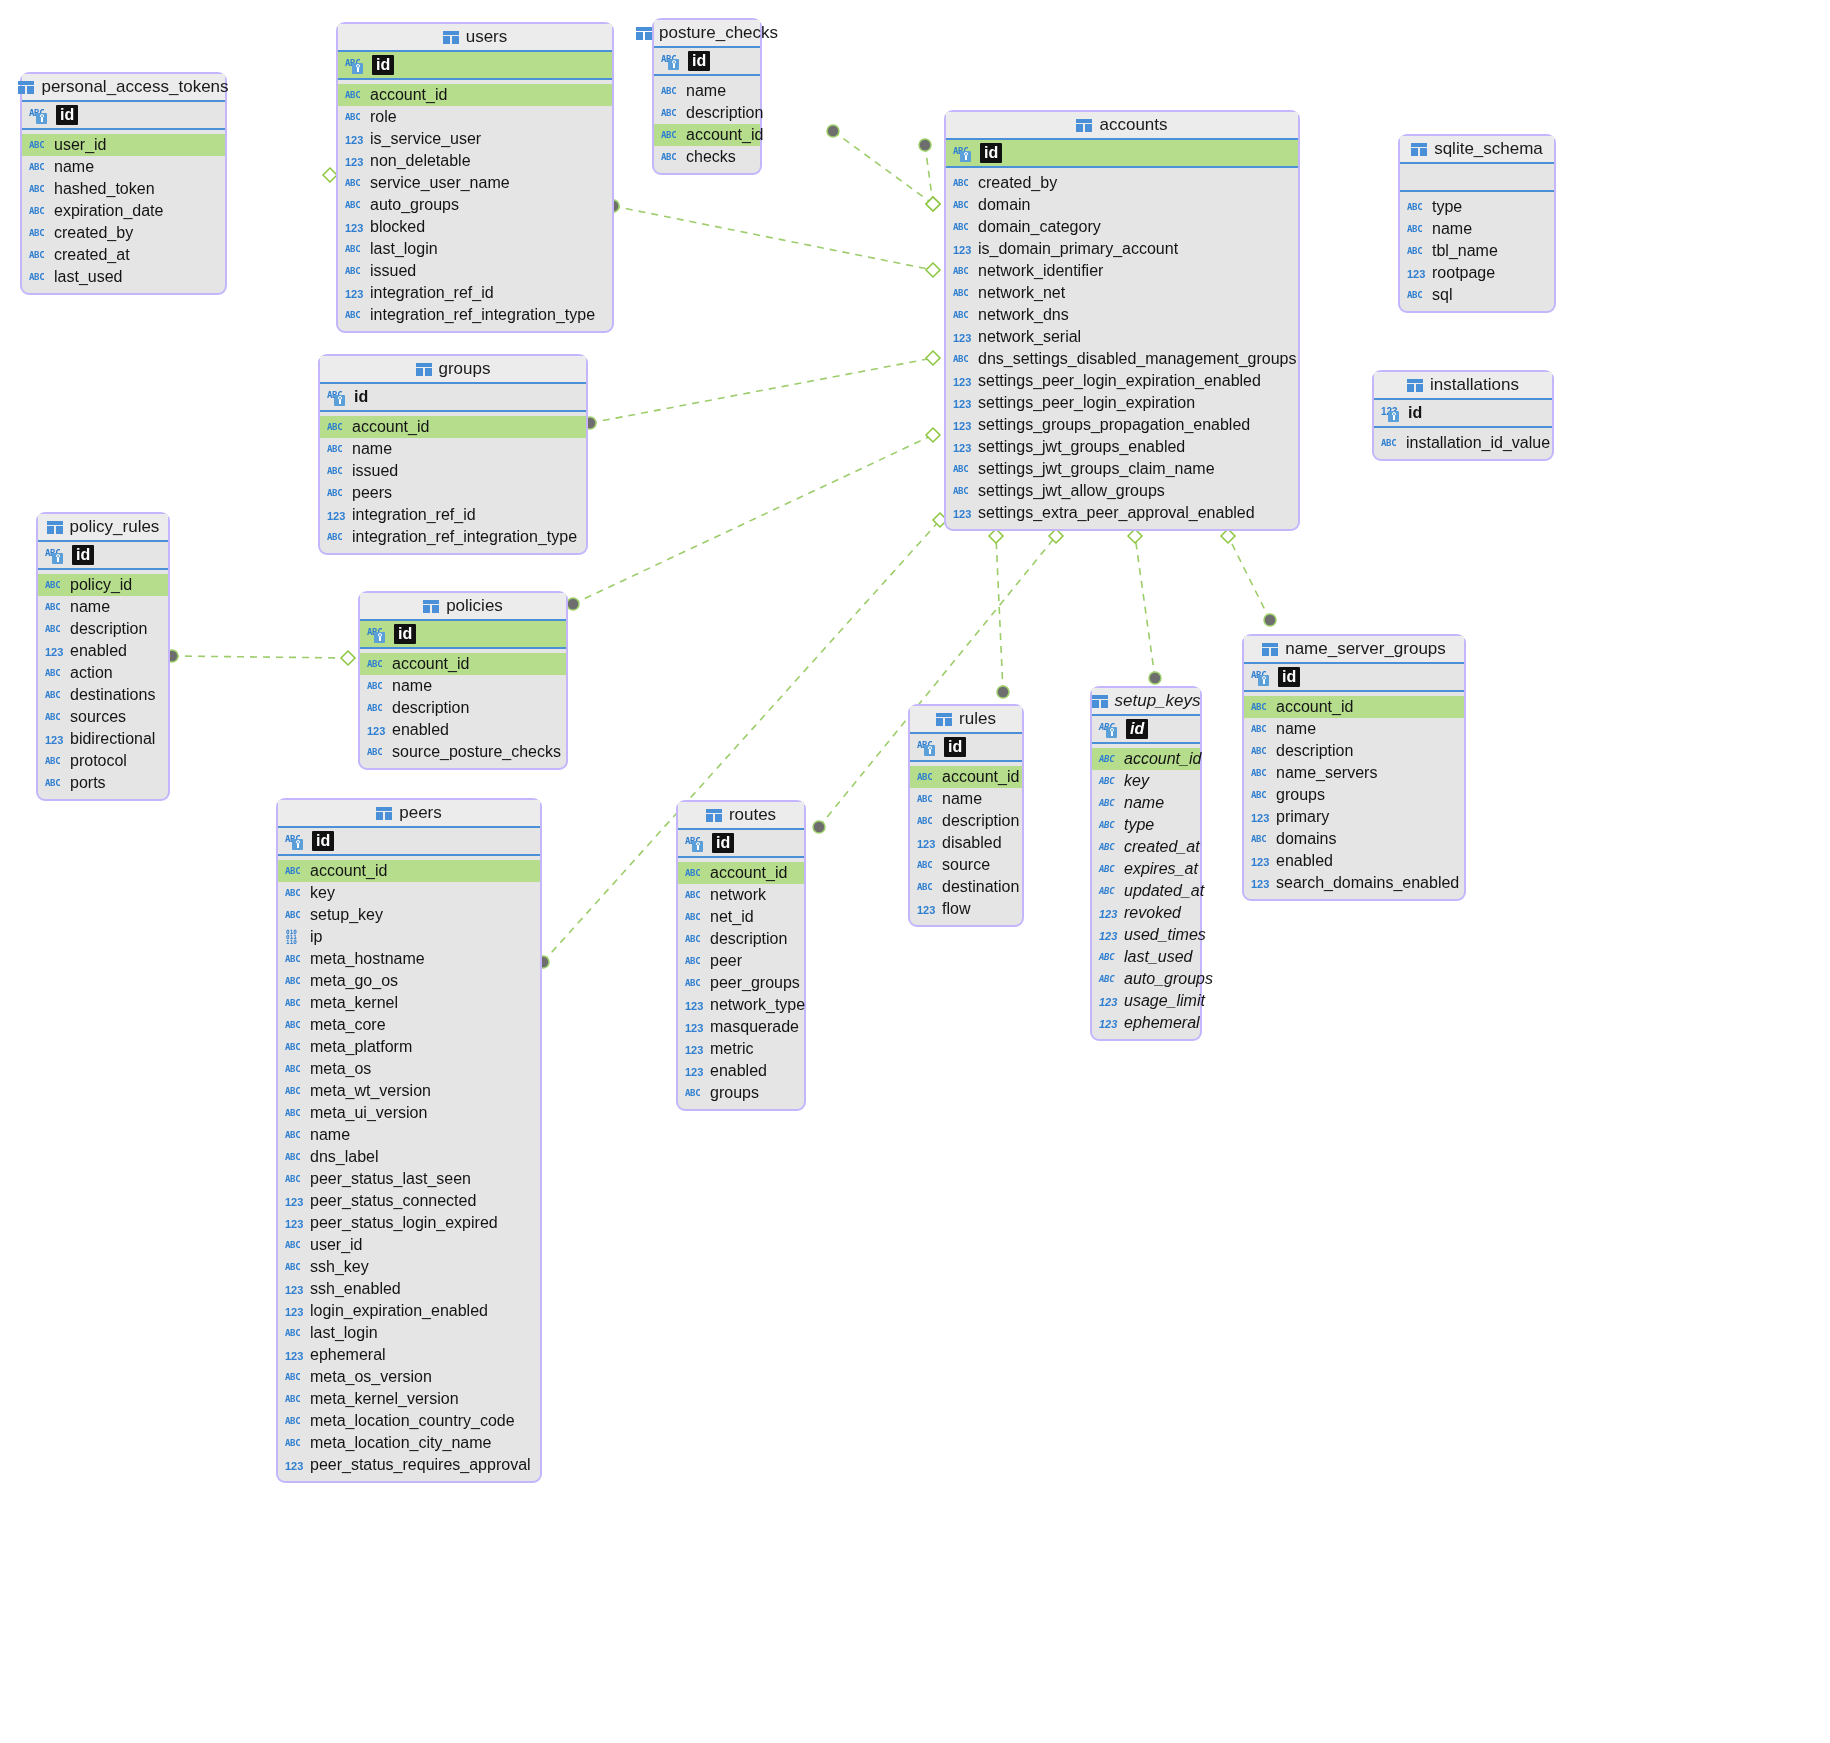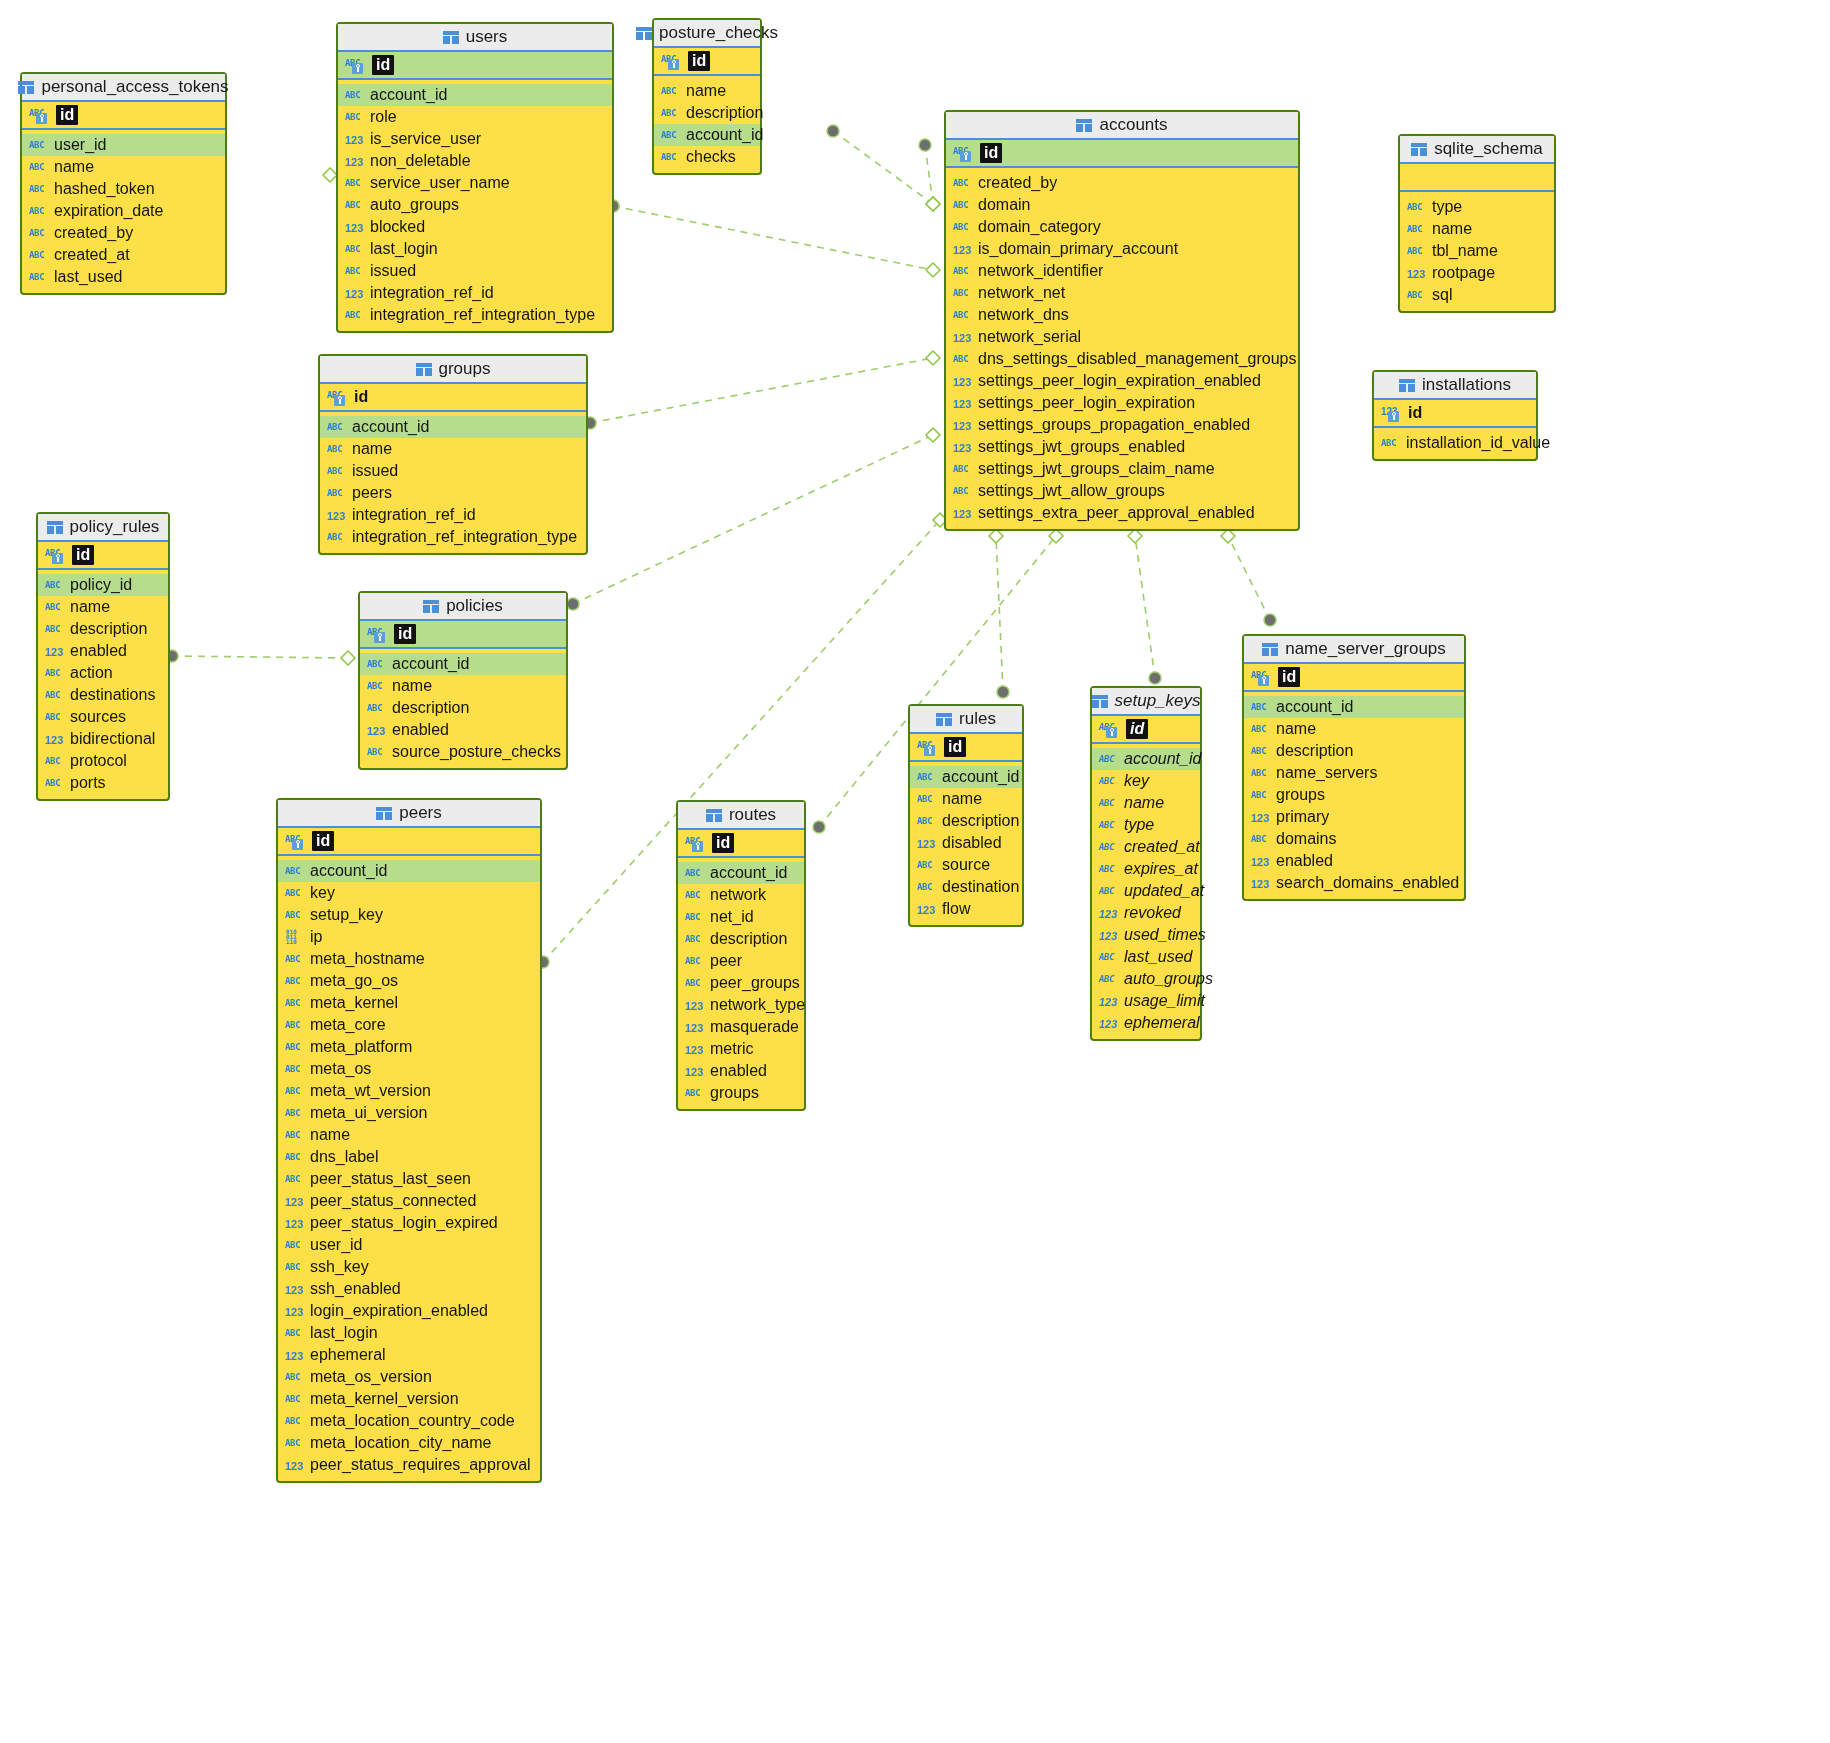--- a/index.html
+++ b/index.html
@@ -15,24 +15,24 @@
     overflow:hidden;
   }
   svg#links{
     position:absolute;left:0;top:0;width:1830px;height:1743px;
     pointer-events:none;
   }
 
   
   .tbl{
     position:absolute;
-    border:2px solid #4d7c0f;
-    background:#fde047;
+    border:2px solid #c4b5fd;
+    background:#e5e5e5;
     box-sizing:border-box;
-    border-radius:4px;
+    border-radius:9px;
   }
   .tbl-head{
     background:#ececec;
     border-bottom:2px solid #4a90d9;
     height:28px;
     display:flex;align-items:center;justify-content:center;
     gap:7px;
     font-size:17px;
     color:#1a1a1a;
     box-sizing:border-box;
@@ -420,21 +420,21 @@
           <div class="row">
             <span class="ticon num"></span>
             <span class="lbl">rootpage</span>
           </div>
           <div class="row">
             <span class="ticon abc"></span>
             <span class="lbl">sql</span>
           </div>
         </div>
       </div>
-      <div class="tbl" style="left: 1372px; top: 370px; width: 166px;">
+      <div class="tbl" style="left: 1372px; top: 370px; width: 182px;">
         <div class="tbl-head">
           <span class="tbl-icon">
             <i class="t"></i>
             <i class="bl"></i>
             <i class="br"></i>
           </span>
           <span class="hdr-title">installations</span>
         </div>
         <div class="tbl-pk">
           <span class="pkicon">

